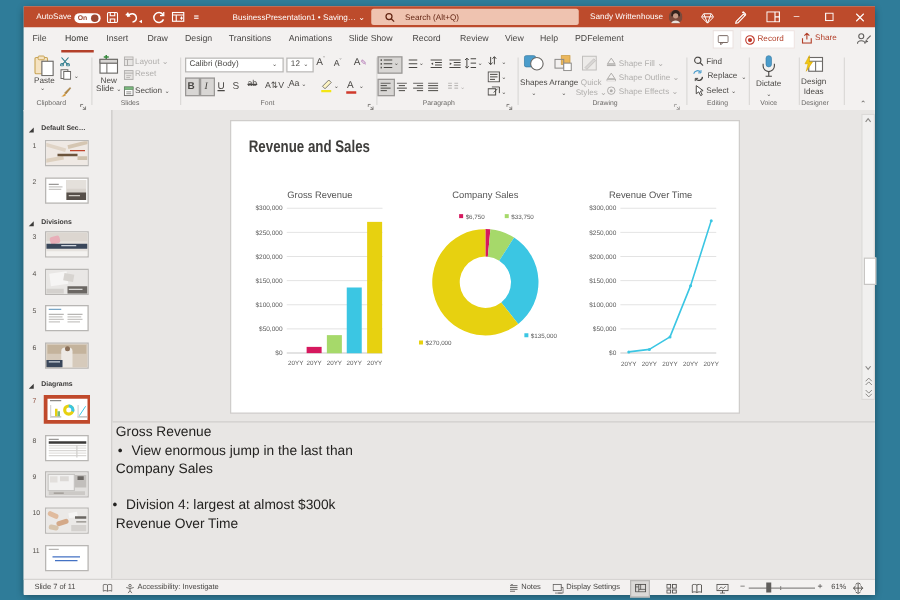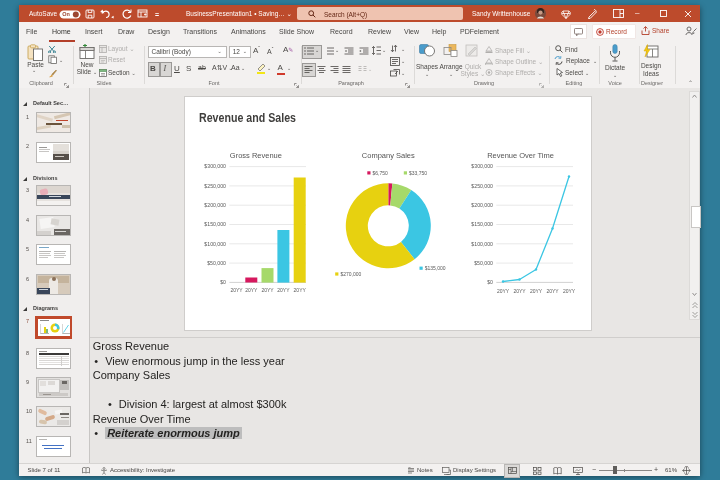--- a/index.html
+++ b/index.html
@@ -587,25 +587,24 @@
           <text x="318" y="196">20YY</text>
                 <text x="334.5" y="196">20YY</text>
           <text x="351" y="196">20YY</text>
                 <text x="367.5" y="196">20YY</text>
           <text x="384" y="196">20YY</text>
         </g>
        </svg>
       </div>
       <div id="notes">
         <div class="nline" style="left:2.7px;top:2px;">Gross Revenue</div>
-        <div class="nline" style="left:4.3px;top:16.5px;">•<span style="margin-left:7px;">View enormous jump in the less year</span></div>
+        <div class="nline" style="left:4.3px;top:16.5px;">•<span style="margin-left:7px;">View enormous jump in the last than</span></div>
         <div class="nline" style="left:2.7px;top:31px;">Company Sales</div>
-        <div class="nline" style="left:18px;top:60px;">•<span style="margin-left:7px;">Division 4: largest at almost $300k</span></div>
+        <div class="nline" style="left:0;top:60px;">•<span style="margin-left:7px;">Division 4: largest at almost $300k</span></div>
         <div class="nline" style="left:2.7px;top:74.5px;">Revenue Over Time</div>
-        <div class="nline" style="left:4.3px;top:89px;">•<span style="margin-left:7px;font-weight:bold;font-style:italic;background:#BDBDBD;padding:0 2px;">Reiterate enormous jump</span></div>
       </div>
       <div class="ab" style="left:599px;top:3px;width:9px;height:227px;background:#F1F0EF;border:1px solid #DCDAD8;">
         <svg class="ab" style="left:2px;top:2px;" width="5" height="5" viewBox="0 0 5 5">
               <path d="M0.5 3.5 L2.5 1 L4.5 3.5" fill="none" stroke="#8a8886" stroke-width="0.9"></path>
             </svg>
         <div class="ab" style="left:0.5px;top:114px;width:8px;height:20px;background:#fff;border:1px solid #C8C6C4;"></div>
         <svg class="ab" style="left:2px;top:200px;" width="5" height="5" viewBox="0 0 5 5">
               <path d="M0.5 1 L2.5 3.5 L4.5 1" fill="none" stroke="#8a8886" stroke-width="0.9"></path>
             </svg>
         <svg class="ab" style="left:1.5px;top:210px;" width="6" height="7" viewBox="0 0 6 7">

